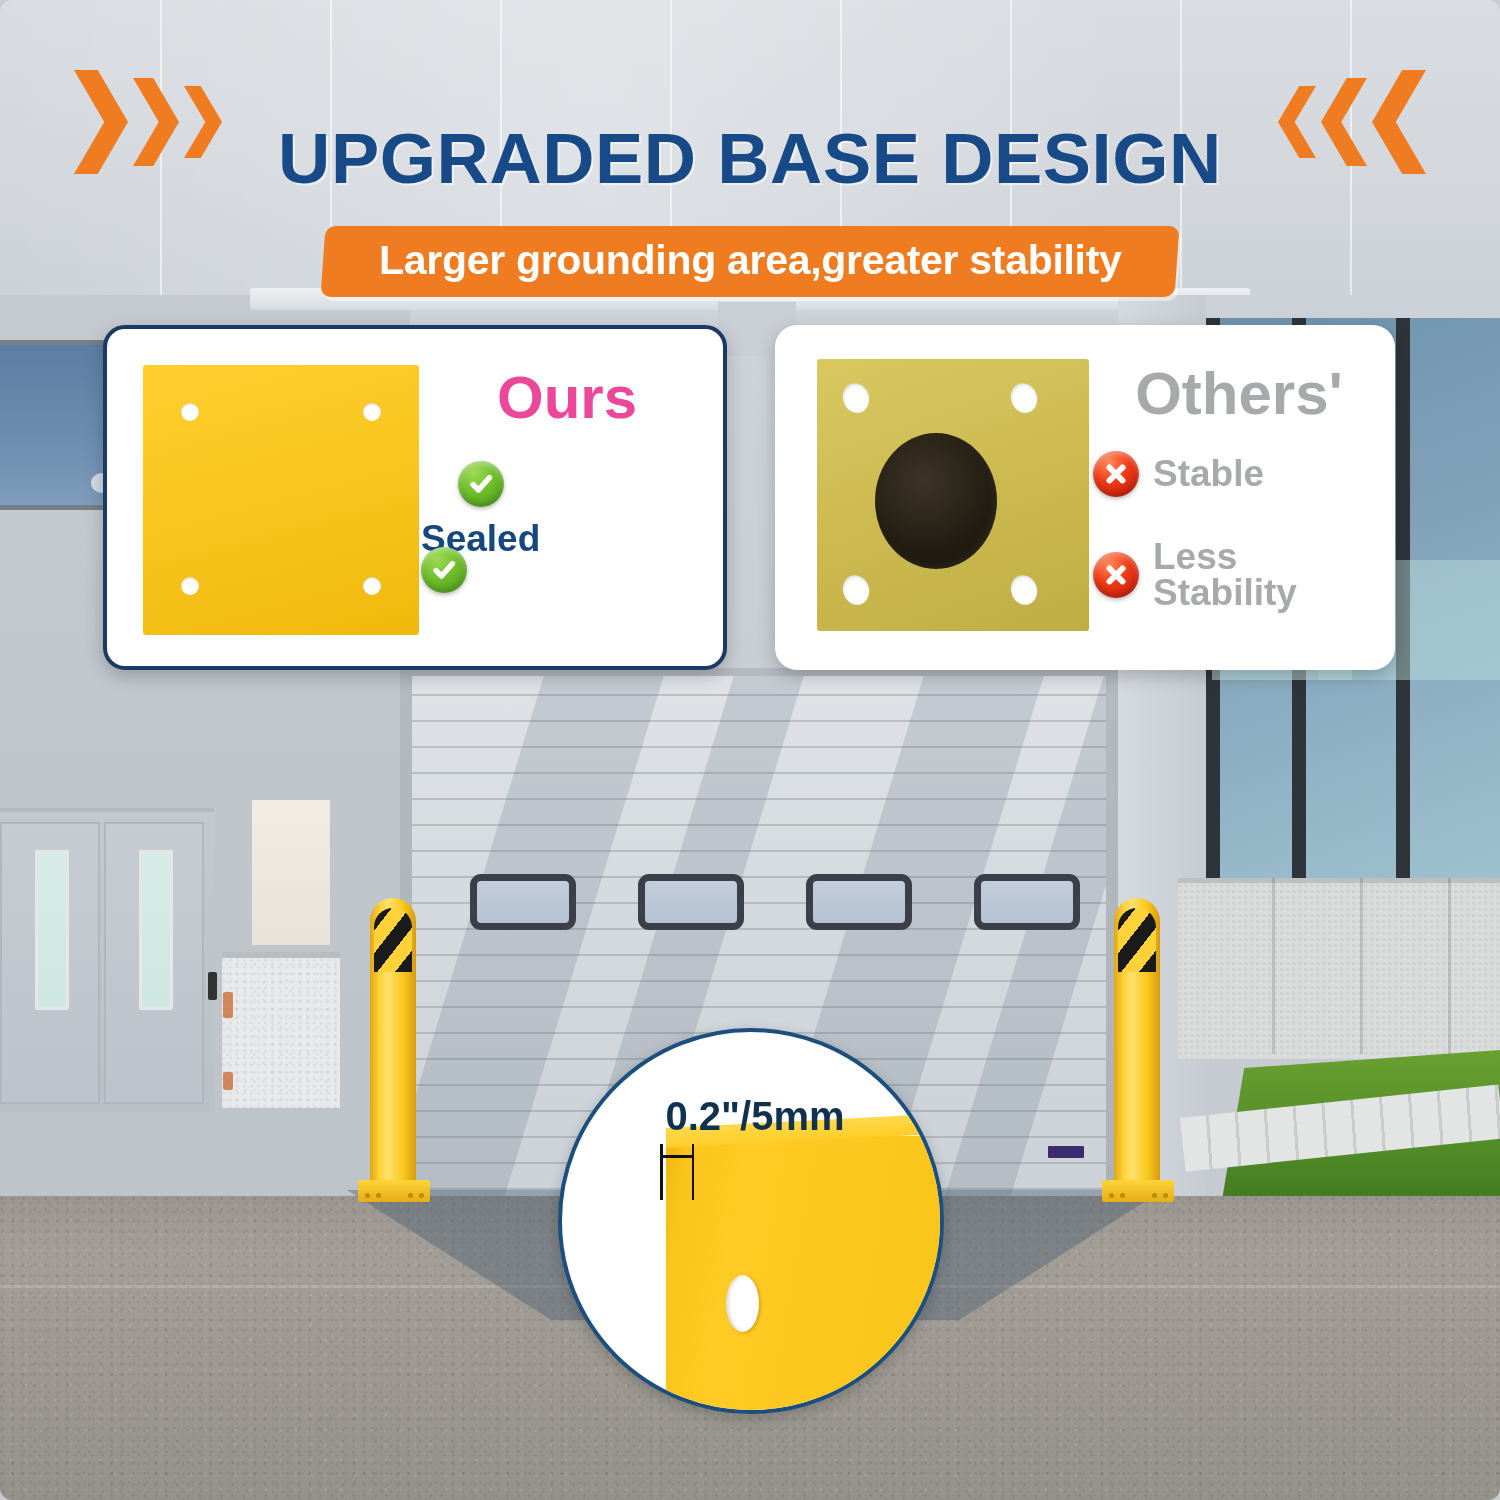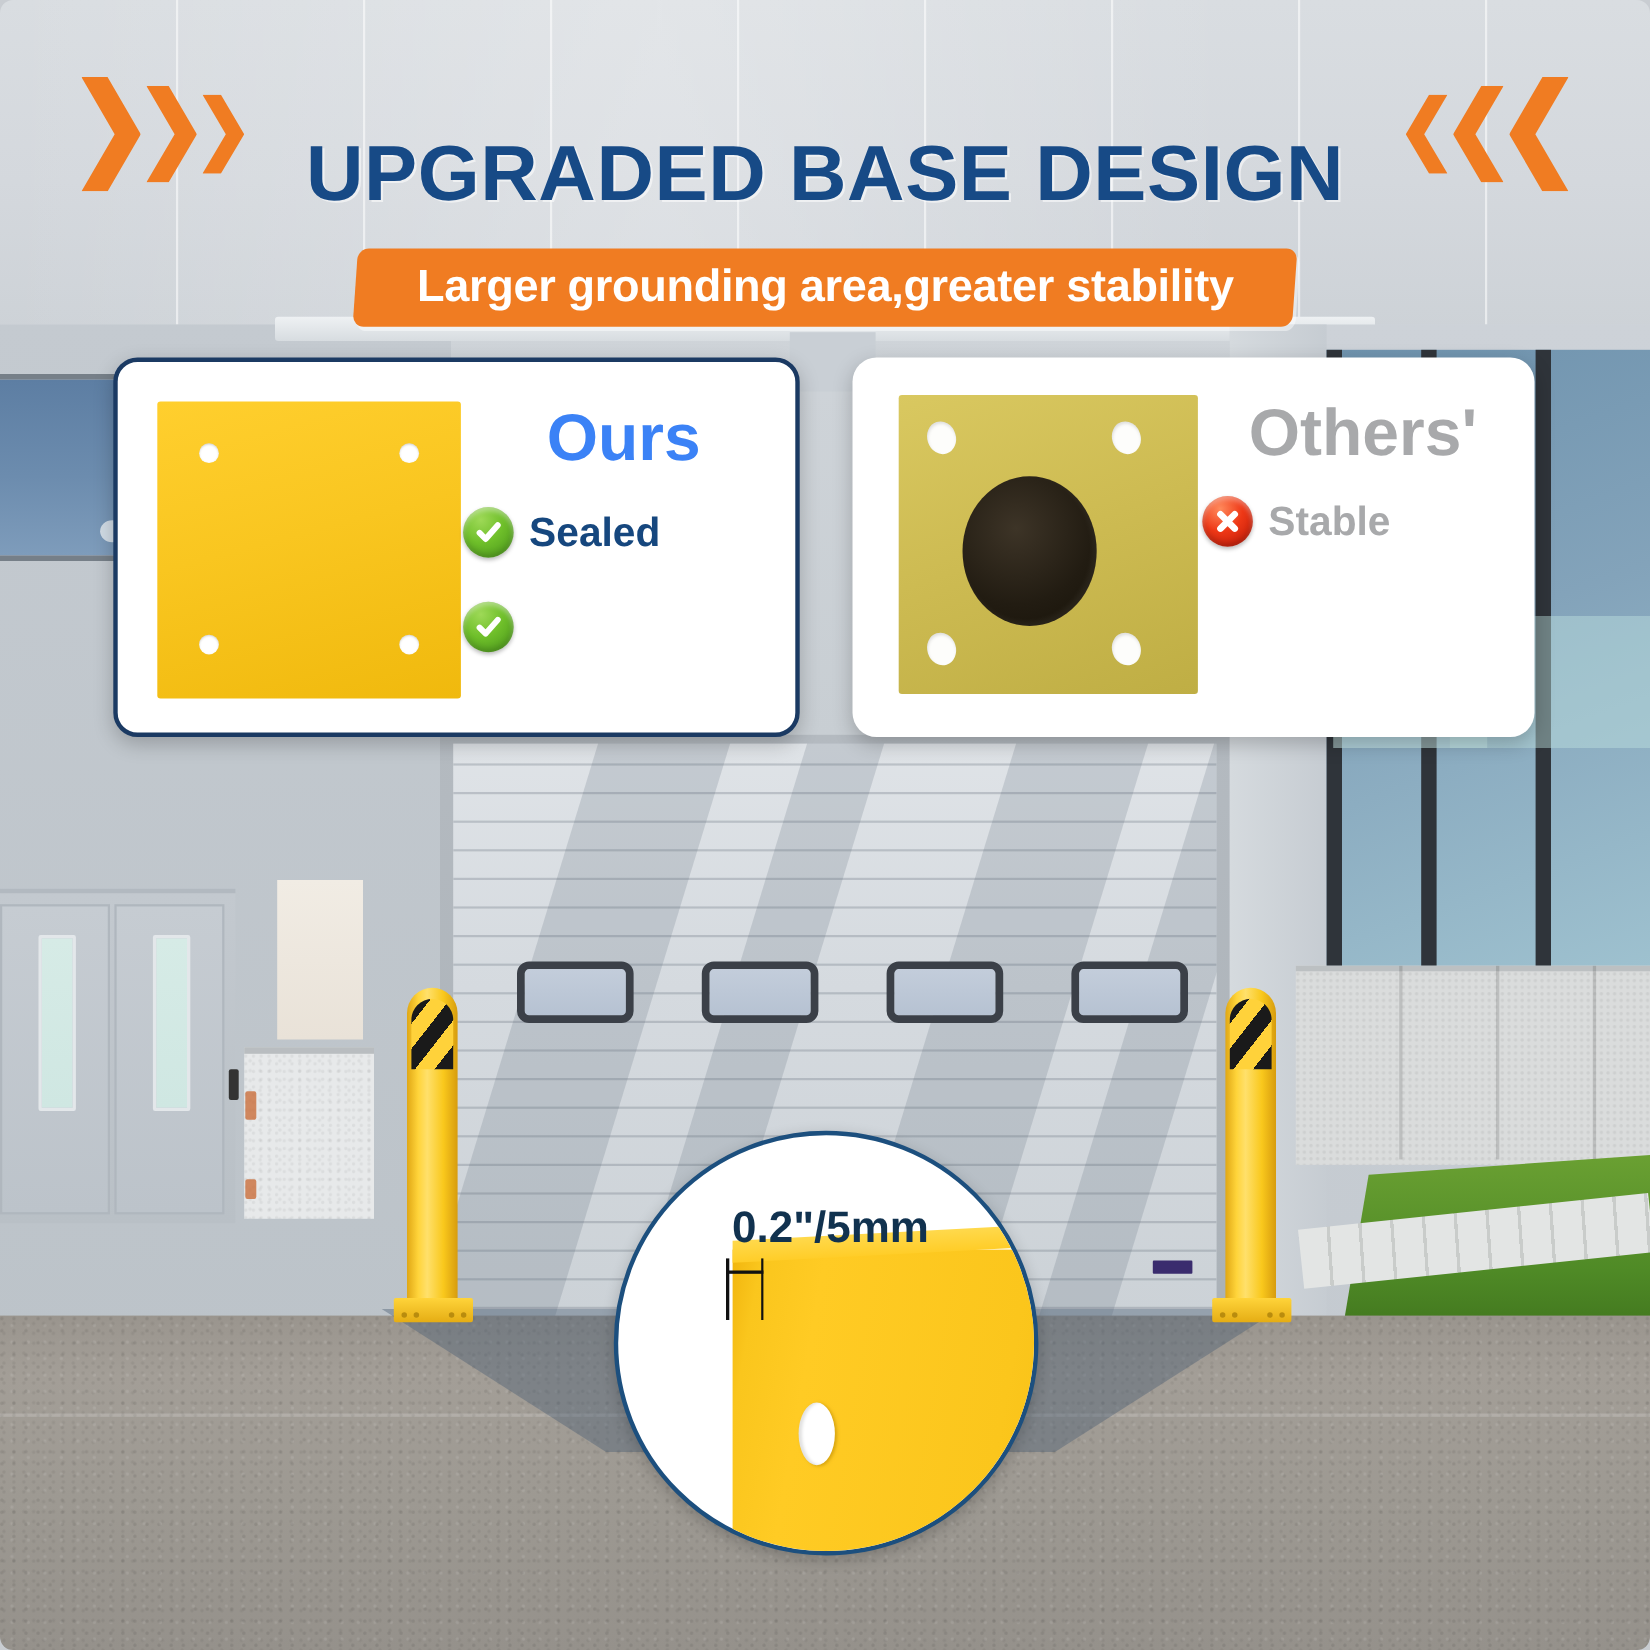--- a/index.html
+++ b/index.html
@@ -248,21 +248,21 @@
     position:absolute;width:26px;height:30px;border-radius:50%;
     background:#fdfdfb;transform:rotate(-18deg);
     box-shadow:inset 0 2px 3px rgba(0,0,0,.13);
   }
 
   .card-right{position:absolute;right:0;top:0;height:100%;width:312px;}
   .brand-title{
     position:absolute;top:34px;width:100%;text-align:center;
     font-size:60px;font-weight:bold;font-family:"Liberation Sans", sans-serif;
   }
-  .brand-title.ok{color:#3b82f6;}
+  .brand-title.ok{color:#ec4899;}
   .brand-title.bad{color:#a8a9ab;}
 
   .feat{position:absolute;display:flex;align-items:center;gap:14px;}
   .feat .badge{
     width:46px;height:46px;border-radius:50%;flex:0 0 46px;position:relative;
     display:flex;align-items:center;justify-content:center;
   }
   .feat .badge.green{
     background:radial-gradient(circle at 35% 25%,#9ed957 0%,#6fbf2a 45%,#46921a 100%);
     box-shadow:0 2px 4px rgba(0,0,0,.28), inset 0 -3px 6px rgba(0,0,0,.18), inset 0 3px 5px rgba(255,255,255,.45);
@@ -457,21 +457,21 @@
     <div class="plate-ours">
       <div class="hole" style="left:38px;top:38px;"></div>
       <div class="hole" style="left:220px;top:38px;"></div>
       <div class="hole" style="left:38px;top:212px;"></div>
       <div class="hole" style="left:220px;top:212px;"></div>
     </div>
 
     <div class="card-right">
       <div class="brand-title ok">Ours</div>
 
-      <div class="feat" style="left:10px;top:132px;">
+      <div class="feat" style="left:10px;top:132px;flex-direction:column;">
         <div class="badge green">
           <svg width="30" height="30" viewBox="0 0 30 30" aria-hidden="true">
             <path d="M7 15.5 L12.5 21 L23.5 8.5" stroke="#ffffff" stroke-width="5.4" fill="none" stroke-linecap="round" stroke-linejoin="round"></path>
           </svg>
         </div>
         <div class="txt ok">Sealed</div>
       </div>
 
       <div class="feat" style="left:10px;top:218px;">
         <div class="badge green">
@@ -498,20 +498,29 @@
 
       <div class="feat" style="left:10px;top:126px;">
         <div class="badge red">
           <svg width="30" height="30" viewBox="0 0 30 30" aria-hidden="true">
             <path d="M8.5 8.5 L21.5 21.5 M21.5 8.5 L8.5 21.5" stroke="#ffffff" stroke-width="6" fill="none" stroke-linecap="round"></path>
           </svg>
         </div>
         <div class="txt bad">Stable</div>
       </div>
 
+      <div class="feat" style="left:10px;top:214px;">
+        <div class="badge red">
+          <svg width="30" height="30" viewBox="0 0 30 30" aria-hidden="true">
+            <path d="M8.5 8.5 L21.5 21.5 M21.5 8.5 L8.5 21.5" stroke="#ffffff" stroke-width="6" fill="none" stroke-linecap="round"></path>
+          </svg>
+        </div>
+        <div class="txt bad">Less
+Stability</div>
+      </div>
     </div>
   </div>
 
   <div class="circle">
     <div class="yellowblock"></div>
     <div class="yb-top"></div>
     <div class="ovalhole"></div>
     <div class="dimlabel">0.2"/5mm</div>
     <div class="hmark">
       <i style="left:0"></i>

